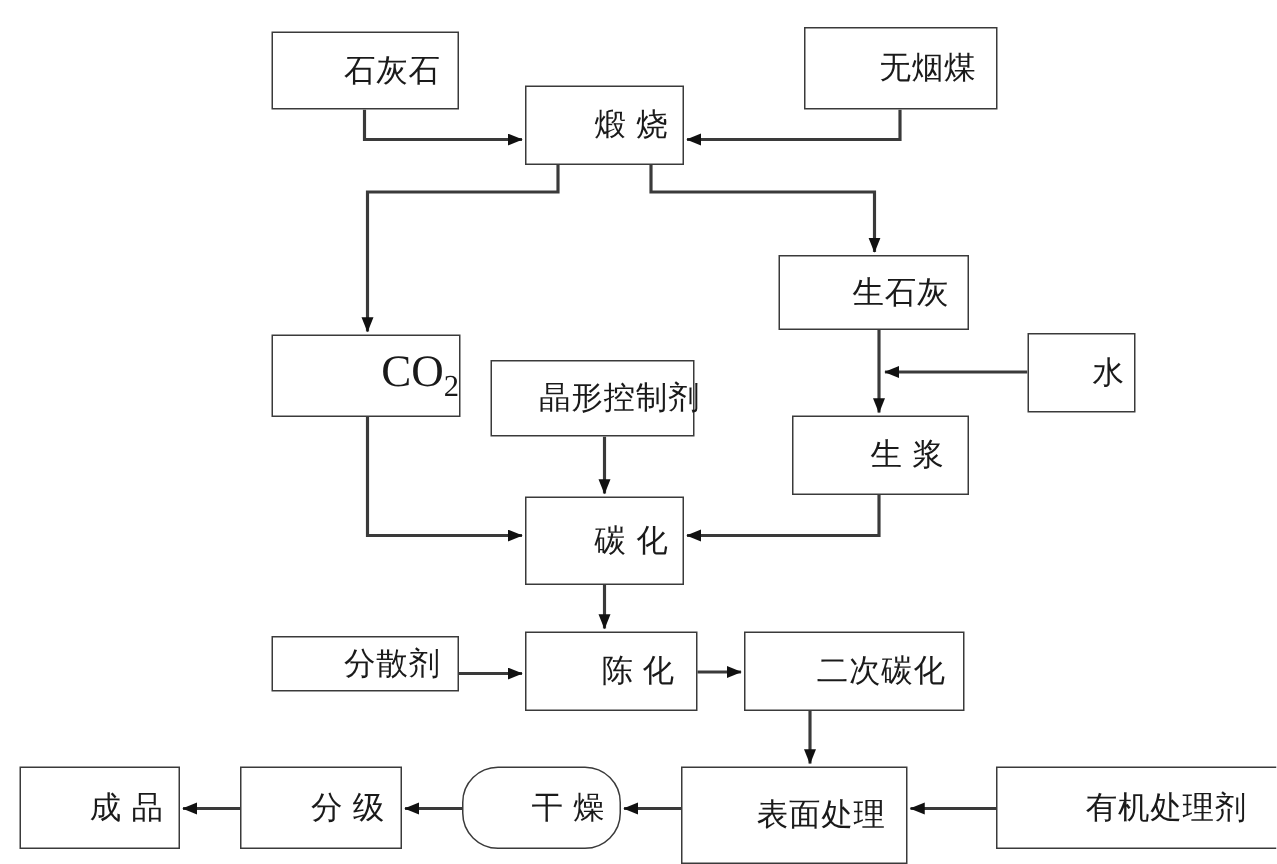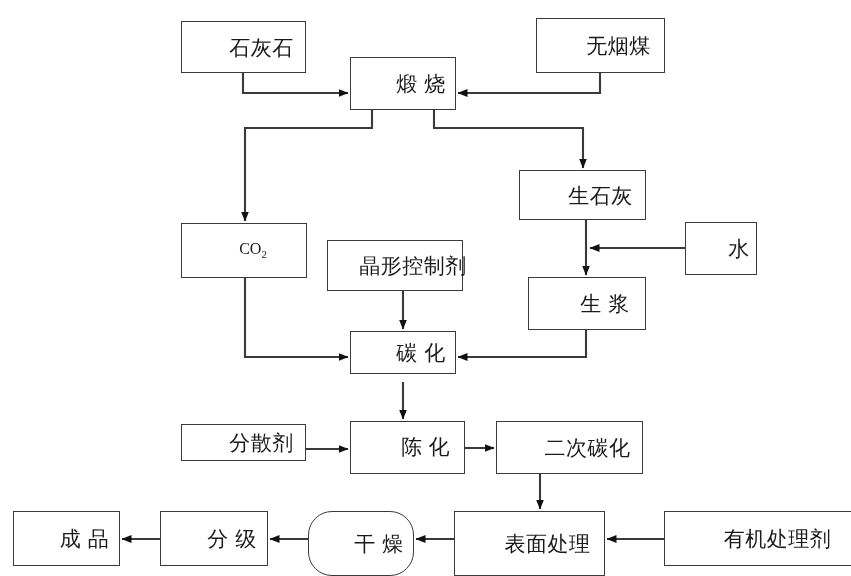--- a/index.html
+++ b/index.html
@@ -34,22 +34,22 @@
     color: #1a1a1a;
     font-size: 21px;
     line-height: 1;
     letter-spacing: 0.5px;
     white-space: nowrap;
     z-index: 3;
     padding-left: 36px;
   }
   .node-box.serif-label {
     font-family: "Liberation Serif", "DejaVu Serif", serif;
-    font-size: 16px;
-    justify-content: center;
+    font-size: 30px;
+    justify-content: flex-end;
     padding-left: 18px;
     letter-spacing: 0;
   }
   .node-box .sub {
     font-size: 0.68em;
     vertical-align: sub;
     line-height: 1;
   }
 </style>
 </head>
@@ -134,21 +134,21 @@
   </div>
 
   <div class="node-box" style="left:327px; top:240px; width:136px; height:51px;">
     <span>晶形控制剂</span>
   </div>
 
   <div class="node-box" style="left:528px; top:277px; width:118px; height:53px;">
     <span>生  浆</span>
   </div>
 
-  <div class="node-box" style="left:350px; top:331px; width:106px; height:43px;">
+  <div class="node-box" style="left:350px; top:331px; width:106px; height:59px;">
     <span>碳  化</span>
   </div>
 
   <div class="node-box" style="left:181px; top:424px; width:125px; height:37px;">
     <span>分散剂</span>
   </div>
 
   <div class="node-box" style="left:350px; top:421px; width:115px; height:53px;font-family:Liberation Serif, serif;">
     <span>陈  化</span>
   </div>
@@ -158,21 +158,21 @@
   </div>
 
   <div class="node-box" style="left:13px; top:511px; width:107px; height:55px;">
     <span>成  品</span>
   </div>
 
   <div class="node-box" style="left:160px; top:511px; width:108px; height:55px;">
     <span>分  级</span>
   </div>
 
-  <div class="node-box" style="left:308px; top:511px; width:106px; height:65px;border-radius:24px;">
+  <div class="node-box" style="left:308px; top:511px; width:106px; height:55px;border-radius:24px;">
     <span>干  燥</span>
   </div>
 
   <div class="node-box" style="left:454px; top:511px; width:151px; height:65px;">
     <span>表面处理</span>
   </div>
 
   <div class="node-box" style="left:664px; top:511px; width:191px; height:55px;">
     <span>有机处理剂</span>
   </div>

